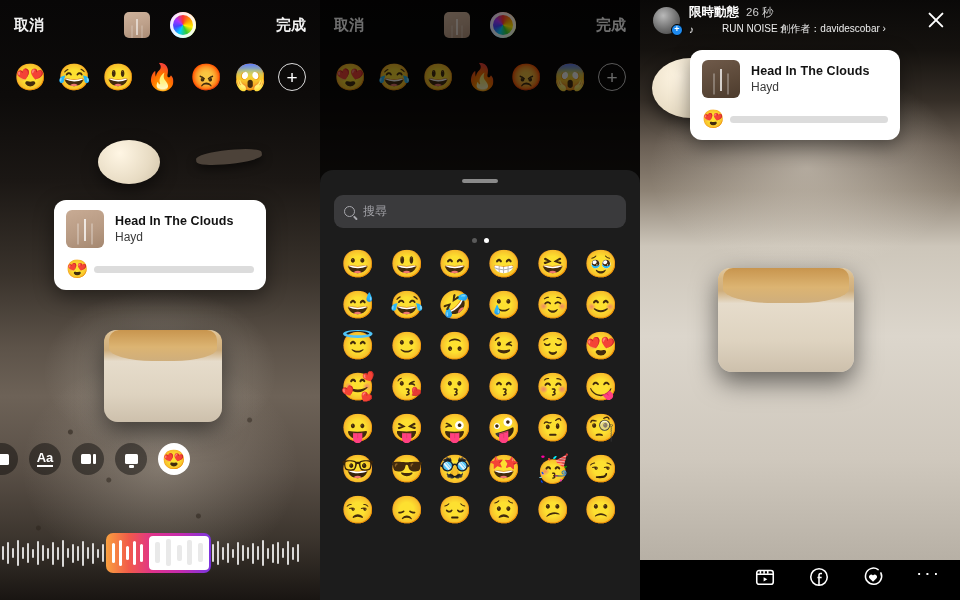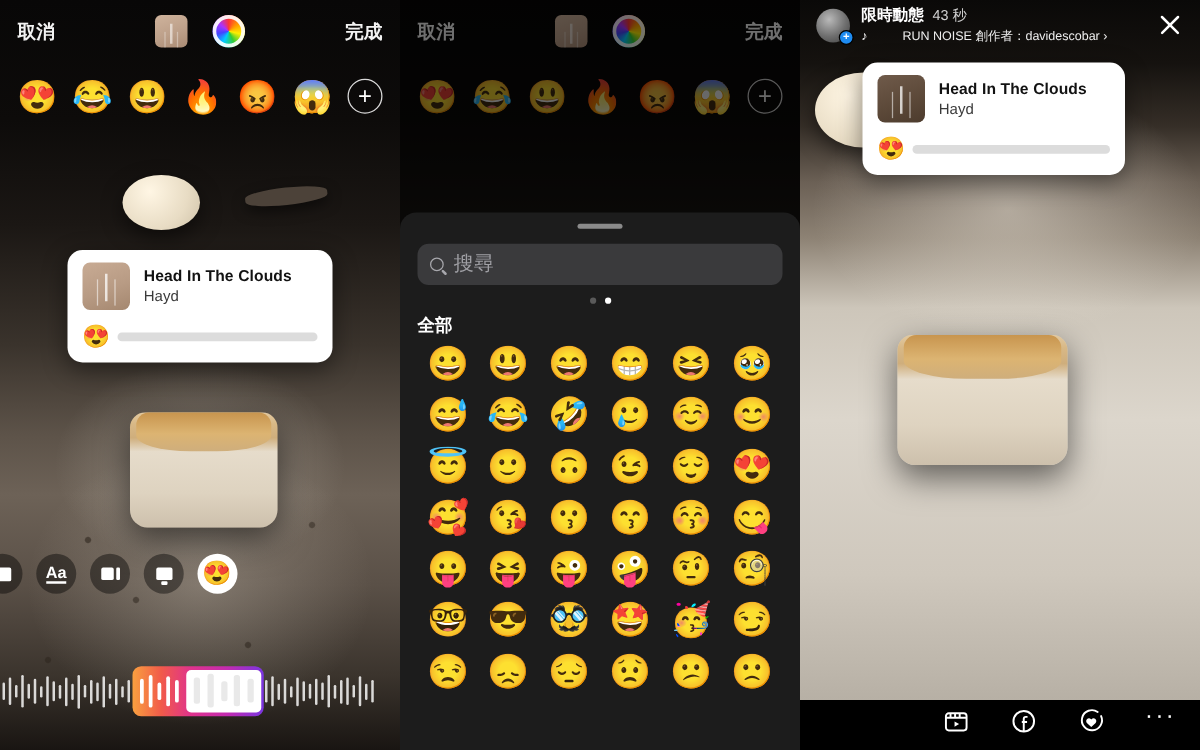--- a/index.html
+++ b/index.html
@@ -192,21 +192,21 @@
     display: flex; align-items: center; gap: 8px; padding: 0 10px;
   }
   .search .mag {
     width: 11px; height: 11px; border: 1.6px solid #a8a8ad; border-radius: 50%;
     position: relative; flex: 0 0 auto;
   }
   .search .mag::after {
     content:""; position:absolute; right:-4px; bottom:-3px; width:5px; height:1.6px;
     background:#a8a8ad; transform: rotate(45deg); border-radius:1px;
   }
-  .search .ph { color: #a0a0a5; font-size: 16px; }
+  .search .ph { color: #a0a0a5; font-size: 12px; }
   .dots { display: flex; justify-content: center; gap: 7px; margin-top: 10px; }
   .dots i { width: 5px; height: 5px; border-radius: 50%; background: #5a5a5a; display: block; }
   .dots i.on { background: #fff; }
   .sec-title { color: #fff; font-size: 14px; font-weight: 700; margin-top: 9px; }
   .egrid { margin-top: 8px; display: grid; grid-template-columns: repeat(6, 1fr); row-gap: 14px; }
   .egrid .e { font-size: 27px; line-height: 1; text-align: center; }
 
   
   .story-head {
     position: absolute; left: 0; right: 0; top: 0; height: 40px;
@@ -426,21 +426,20 @@
     <div class="sheet">
       <div class="grabber"></div>
       <div class="search">
         <span class="mag"></span>
         <span class="ph">搜尋</span>
       </div>
       <div class="dots">
         <i></i>
         <i class="on"></i>
       </div>
-      <div class="sec-title">全部</div>
       <div class="egrid" id="egrid">
           <div class="e">😀</div>
           <div class="e">😃</div>
           <div class="e">😄</div>
           <div class="e">😁</div>
           <div class="e">😆</div>
           <div class="e">🥹</div>
           <div class="e">😅</div>
           <div class="e">😂</div>
           <div class="e">🤣</div>
@@ -487,21 +486,21 @@
     <div class="spoon" style="left:170px; top:62px; width:78px; height:15px; transform:rotate(-8deg);"></div>
     <div class="dessert" style="left:78px; top:268px; width:136px; height:104px;"></div>
 
     <div class="story-head">
       <div class="avatar">
         <span class="badge">+</span>
       </div>
       <div class="sh-texts">
         <div class="sh-line1">
           <span class="sh-name">限時動態</span>
-          <span class="sh-time">43 秒</span>
+          <span class="sh-time">26 秒</span>
         </div>
         <div class="sh-line2">
           <span class="note">♪</span>
           <span class="sh-music">RUN NOISE 創作者：davidescobar ›</span>
         </div>
       </div>
       <div class="close-x"></div>
     </div>
 
     <div class="music-card" style="left:50px; top:50px; width:210px;">

